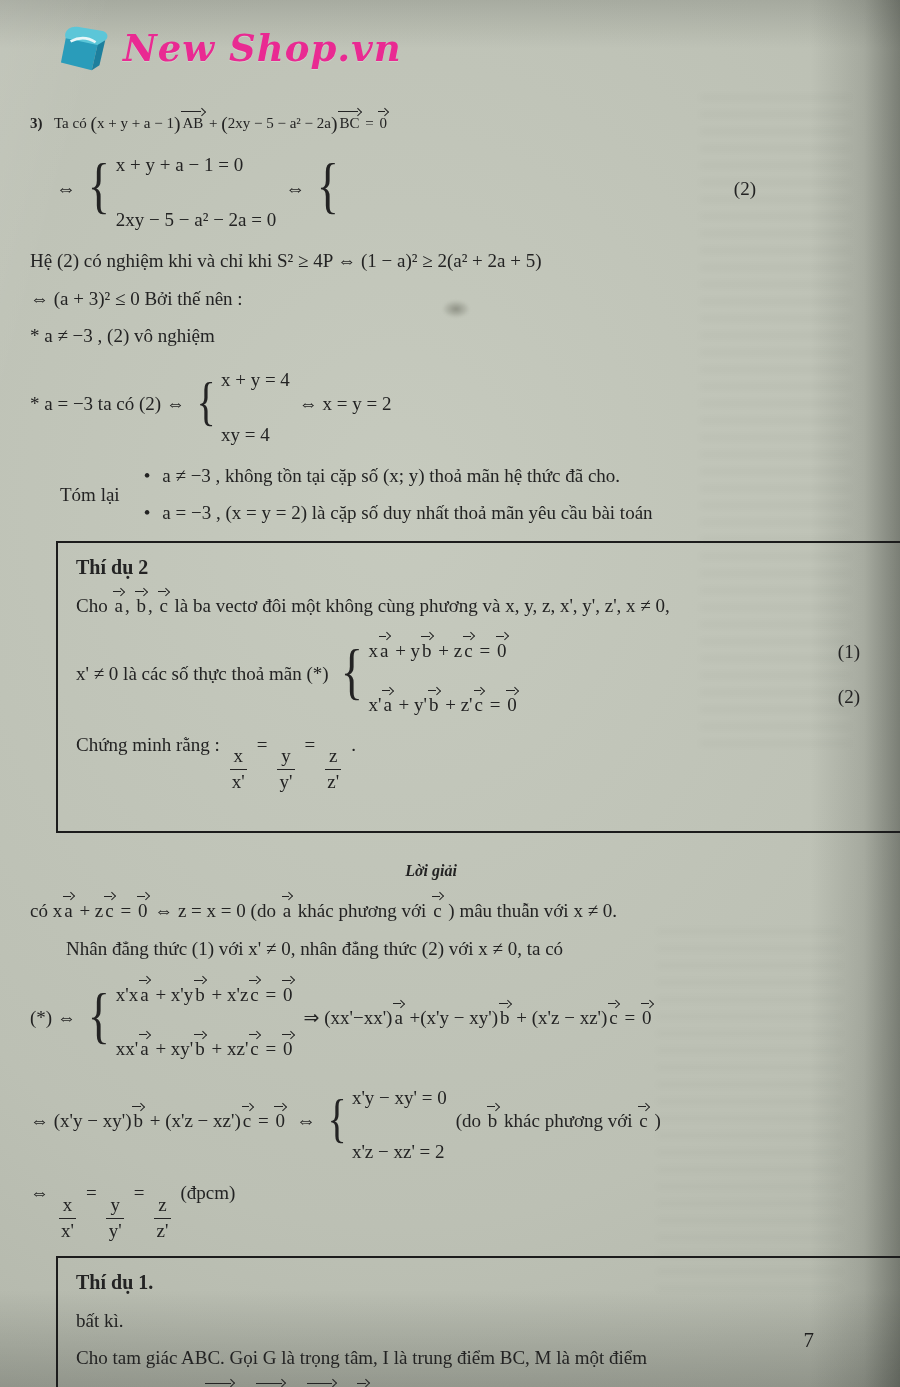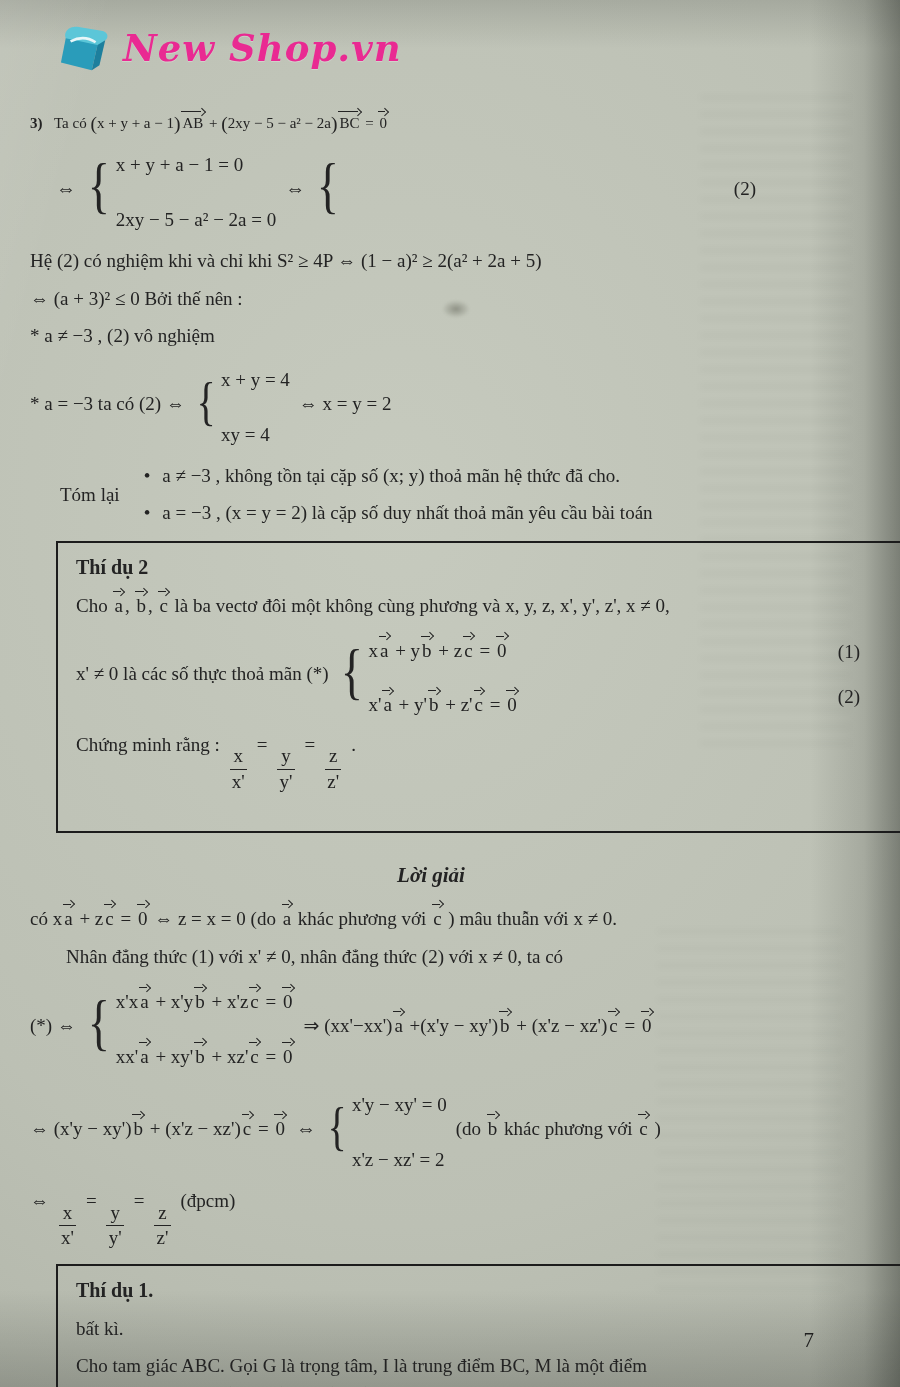--- a/index.html
+++ b/index.html
@@ -53,21 +53,21 @@
   .syslabels{display:flex;flex-direction:column;gap:15px;margin-left:auto;margin-right:56px;}
   
   .tl{display:flex;gap:24px;margin:2px 0 14px 30px;align-items:center;}
   .tl-items{display:flex;flex-direction:column;gap:7px;}
   .tl-item{display:flex;gap:12px;white-space:nowrap;}
   
   .exbox{border:2px solid #1c1c1c;padding:9px 18px 30px;margin:14px 8px 0 26px;width:880px;}
   .extitle{font-weight:700;font-size:20px;margin-bottom:7px;}
   .exbox .mrow{margin:6px 0 10px 0;}
   
-  .solution-heading{text-align:center;font-style:italic;font-weight:700;font-size:21px;margin:26px 0 12px 0;}
+  .solution-heading{text-align:center;font-style:italic;font-weight:700;font-size:16px;margin:26px 0 12px 0;}
   .ptext{line-height:1.6;}
   .ind-first{padding-left:36px;}
   .mline{margin:4px 0 18px 44px;}
   .pagenum{position:absolute;right:86px;bottom:34px;font-size:21px;color:#1e1e1e;}
 </style>
 </head>
 <body>
 
 <div class="page">
 

